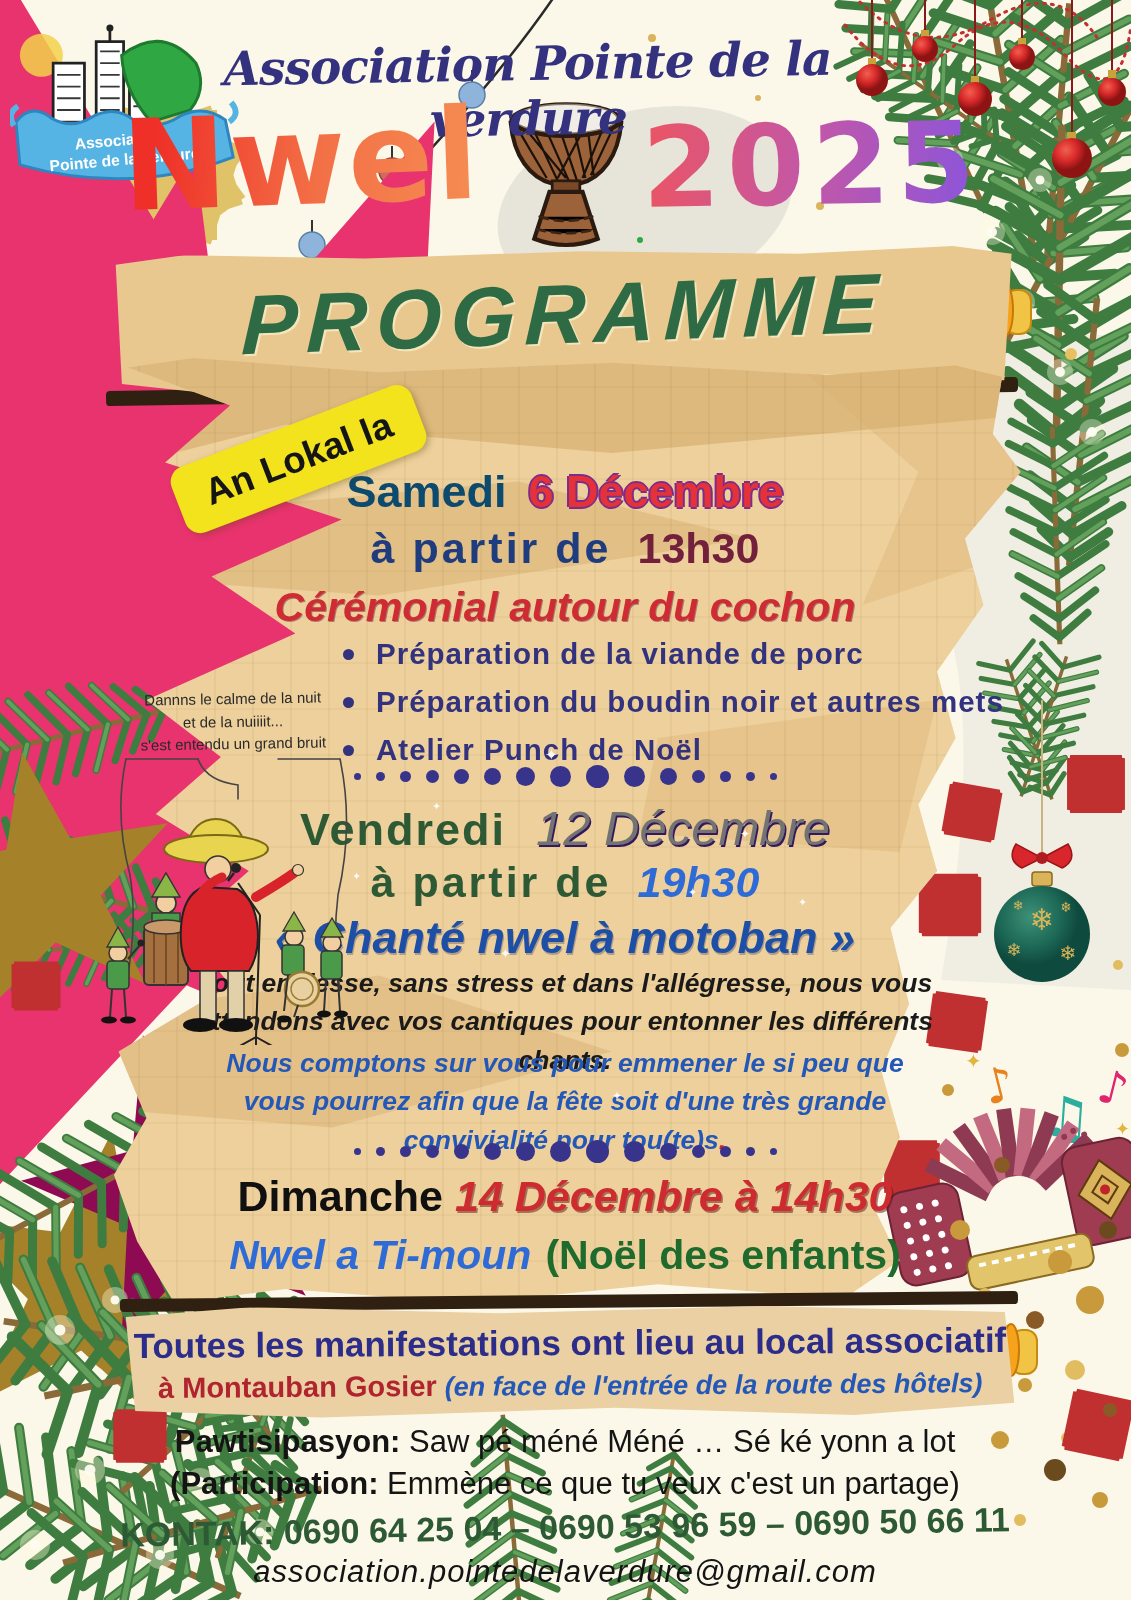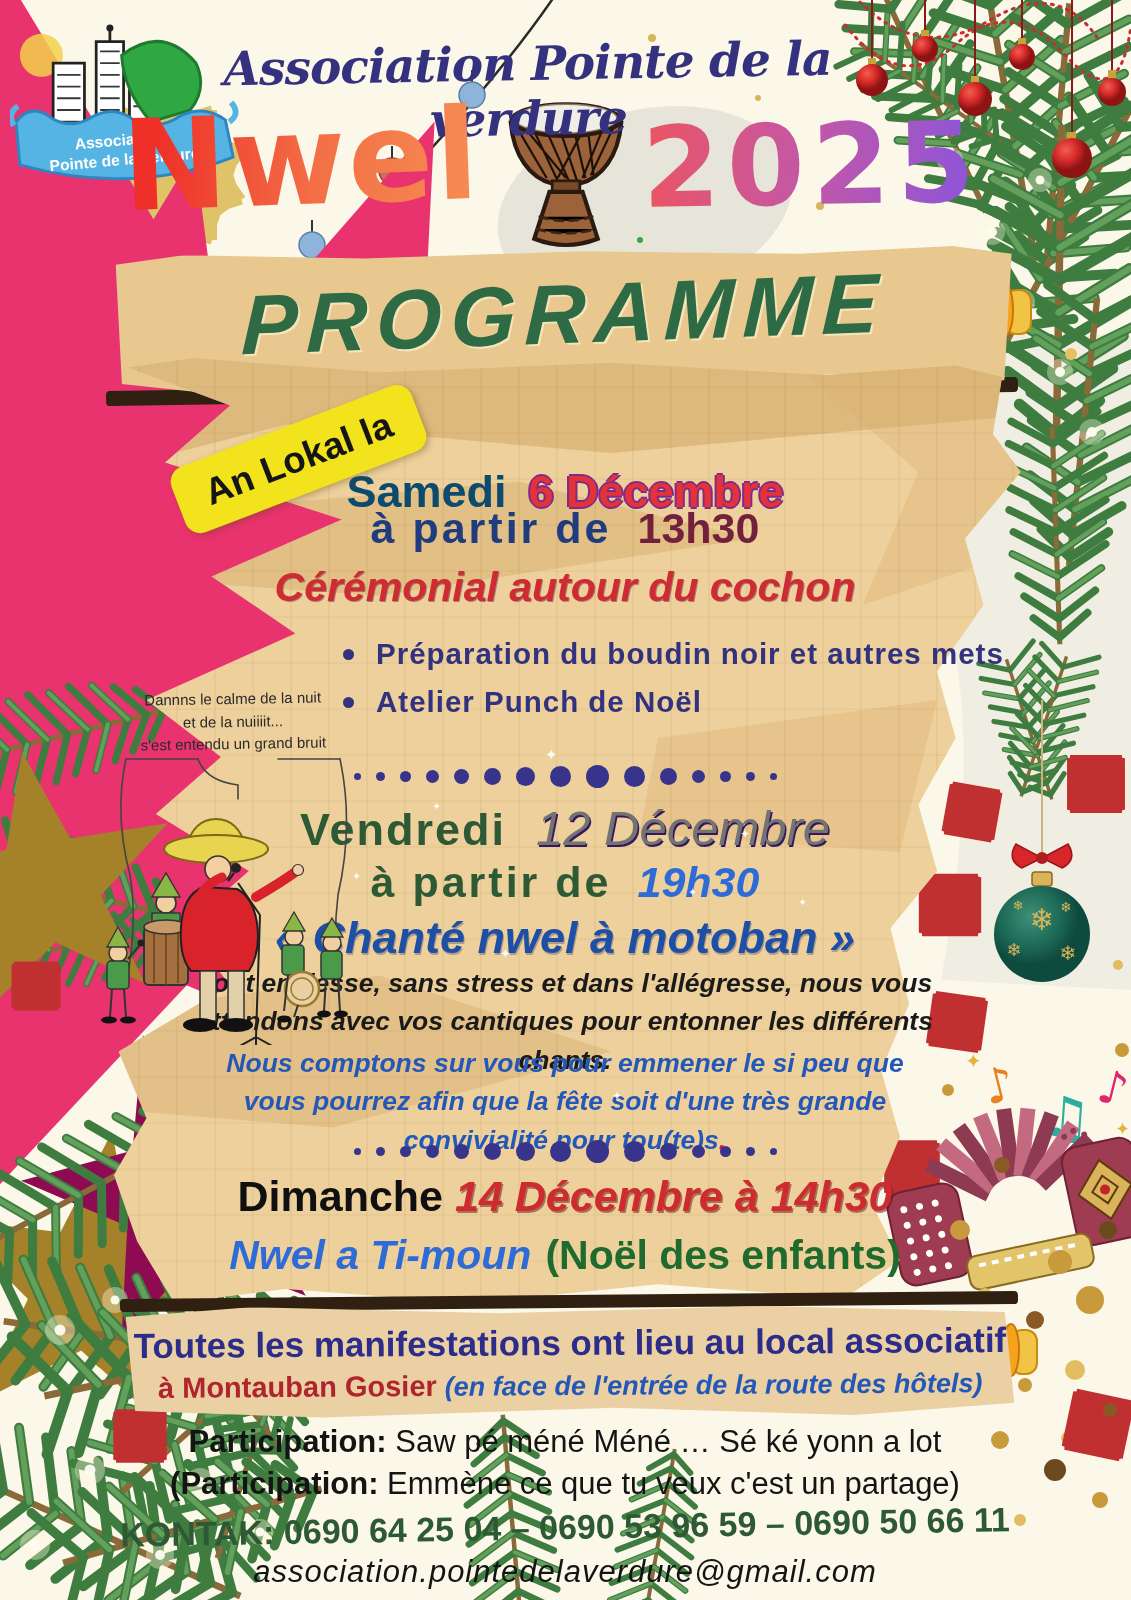--- a/index.html
+++ b/index.html
@@ -534,27 +534,31 @@
     <div class="scroll-tex tex4"></div>
     <div class="scroll-tex tex5"></div>
     <div class="scroll-lines"></div>
   </div>
 
   <div class="abs badge" style="z-index:4;">An Lokal la</div>
 
   <div class="abs cline" style="top:466px;z-index:3;">
     <span class="samedi-day">Samedi</span><span class="samedi-date">6 Décembre</span>
   </div>
-  <div class="abs cline" style="top:504px;z-index:3;">
+  <div class="abs cline" style="top:524px;z-index:3;">
     <span class="partir1-a">à partir de</span><span class="partir1-t">13h30</span>
   </div>
-  <div class="abs cline" style="top:564px;z-index:3;">
+  <div class="abs cline" style="top:584px;z-index:3;">
     <span class="ceremonial">Cérémonial autour du cochon</span>
   </div>
   <div class="abs bullets" style="top:630px;z-index:3;">
+    <div class="bullet-row">
+      <span class="bullet-dot"></span>
+      <span class="bullet-text">Préparation de la viande de porc</span>
+    </div>
     <div class="bullet-row">
       <span class="bullet-dot"></span>
       <span class="bullet-text">Préparation du boudin noir et autres mets</span>
     </div>
     <div class="bullet-row">
       <span class="bullet-dot"></span>
       <span class="bullet-text">Atelier Punch de Noël</span>
     </div>
   </div>
 
@@ -618,21 +622,21 @@
   <div class="abs banner-bottom-shadow" style="z-index:2;"></div>
   <div class="abs banner-bottom" style="z-index:2;">
     <div class="venue-l1">Toutes les manifestations ont lieu au local associatif</div>
     <div class="venue-l2">
       <span class="venue-loc">à Montauban Gosier</span>
       <span class="venue-note">(en face de l'entrée de la route des hôtels)</span>
     </div>
   </div>
 
   <div class="abs footer-line f1" style="z-index:3;">
-    <span class="f-lab">Participation:</span><span> Saw pé méné Méné … Sé ké yonn a lot</span>
+    <span class="f-lab">Pawtisipasyon:</span><span> Saw pé méné Méné … Sé ké yonn a lot</span>
   </div>
   <div class="abs footer-line f2" style="z-index:3;">
     <span class="f-lab">(Participation:</span><span> Emmène ce que tu veux c'est un partage)</span>
   </div>
   <div class="abs footer-line f3" style="z-index:3;">
     <span>KONTAK:</span><span> 0690 64 25 04 – 0690 53 96 59 – 0690 50 66 11</span>
   </div>
   <div class="abs footer-line f4" style="z-index:3;">association.pointedelaverdure@gmail.com</div>
 
   <div class="abs comic-text-block" style="z-index:4;">

